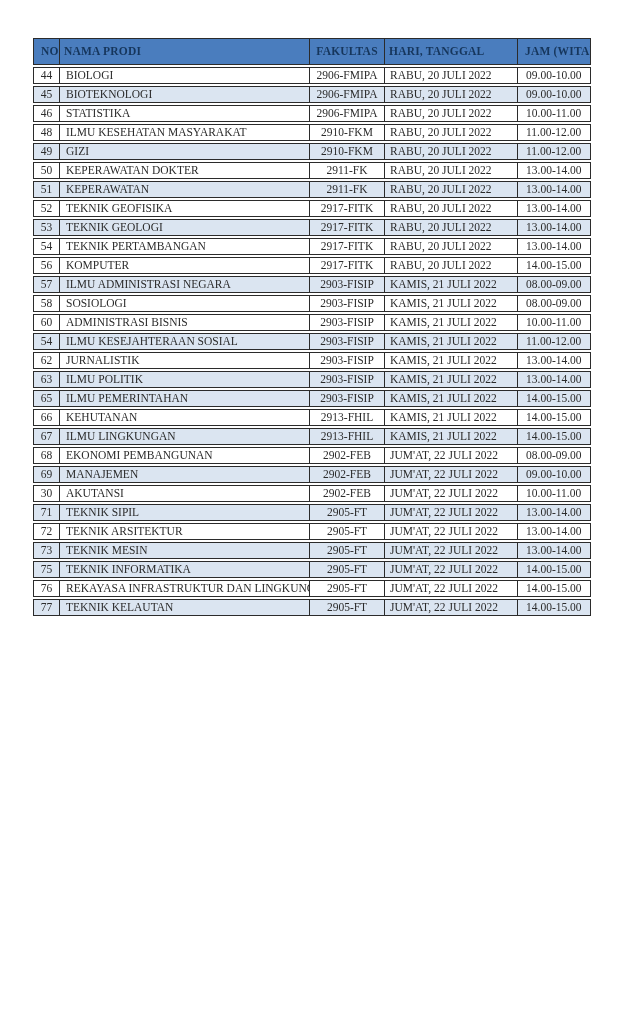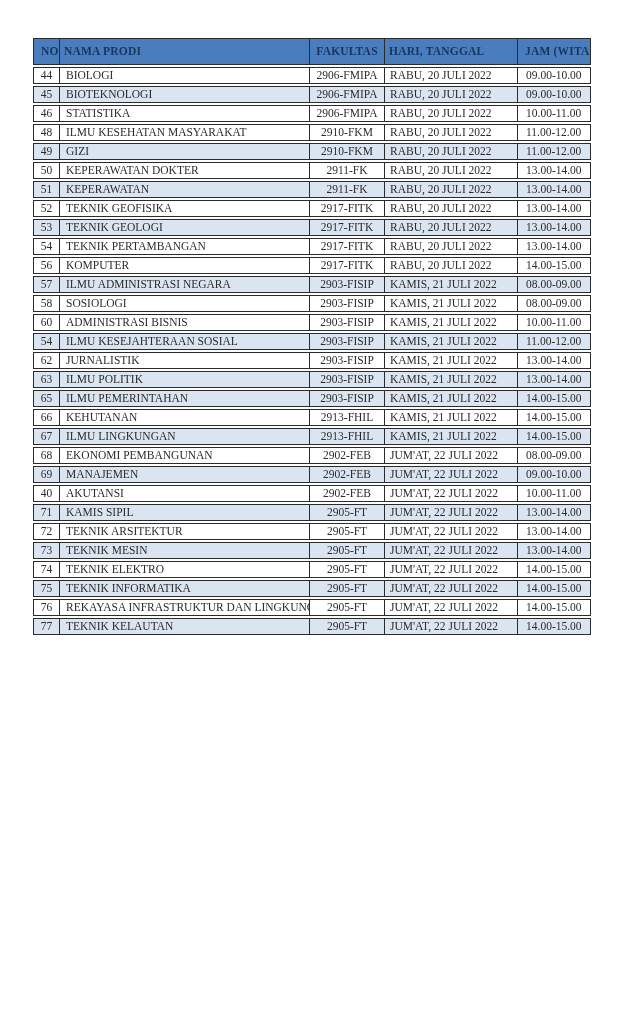--- a/index.html
+++ b/index.html
@@ -246,53 +246,46 @@
           <td class="c-jam">08.00-09.00</td>
         </tr>
         <tr class="band">
           <td class="c-no">69</td>
           <td class="c-prodi">MANAJEMEN</td>
           <td class="c-fak">2902-FEB</td>
           <td class="c-hari">JUM'AT, 22 JULI 2022</td>
           <td class="c-jam">09.00-10.00</td>
         </tr>
         <tr>
-          <td class="c-no">40</td>
+          <td class="c-no">30</td>
           <td class="c-prodi">AKUTANSI</td>
           <td class="c-fak">2902-FEB</td>
           <td class="c-hari">JUM'AT, 22 JULI 2022</td>
           <td class="c-jam">10.00-11.00</td>
         </tr>
         <tr class="band">
           <td class="c-no">71</td>
-          <td class="c-prodi">KAMIS SIPIL</td>
+          <td class="c-prodi">TEKNIK SIPIL</td>
           <td class="c-fak">2905-FT</td>
           <td class="c-hari">JUM'AT, 22 JULI 2022</td>
           <td class="c-jam">13.00-14.00</td>
         </tr>
         <tr>
           <td class="c-no">72</td>
           <td class="c-prodi">TEKNIK ARSITEKTUR</td>
           <td class="c-fak">2905-FT</td>
           <td class="c-hari">JUM'AT, 22 JULI 2022</td>
           <td class="c-jam">13.00-14.00</td>
         </tr>
         <tr class="band">
           <td class="c-no">73</td>
           <td class="c-prodi">TEKNIK MESIN</td>
           <td class="c-fak">2905-FT</td>
           <td class="c-hari">JUM'AT, 22 JULI 2022</td>
           <td class="c-jam">13.00-14.00</td>
-        </tr>
-        <tr>
-          <td class="c-no">74</td>
-          <td class="c-prodi">TEKNIK ELEKTRO</td>
-          <td class="c-fak">2905-FT</td>
-          <td class="c-hari">JUM'AT, 22 JULI 2022</td>
-          <td class="c-jam">14.00-15.00</td>
         </tr>
         <tr class="band">
           <td class="c-no">75</td>
           <td class="c-prodi">TEKNIK INFORMATIKA</td>
           <td class="c-fak">2905-FT</td>
           <td class="c-hari">JUM'AT, 22 JULI 2022</td>
           <td class="c-jam">14.00-15.00</td>
         </tr>
         <tr>
           <td class="c-no">76</td>

